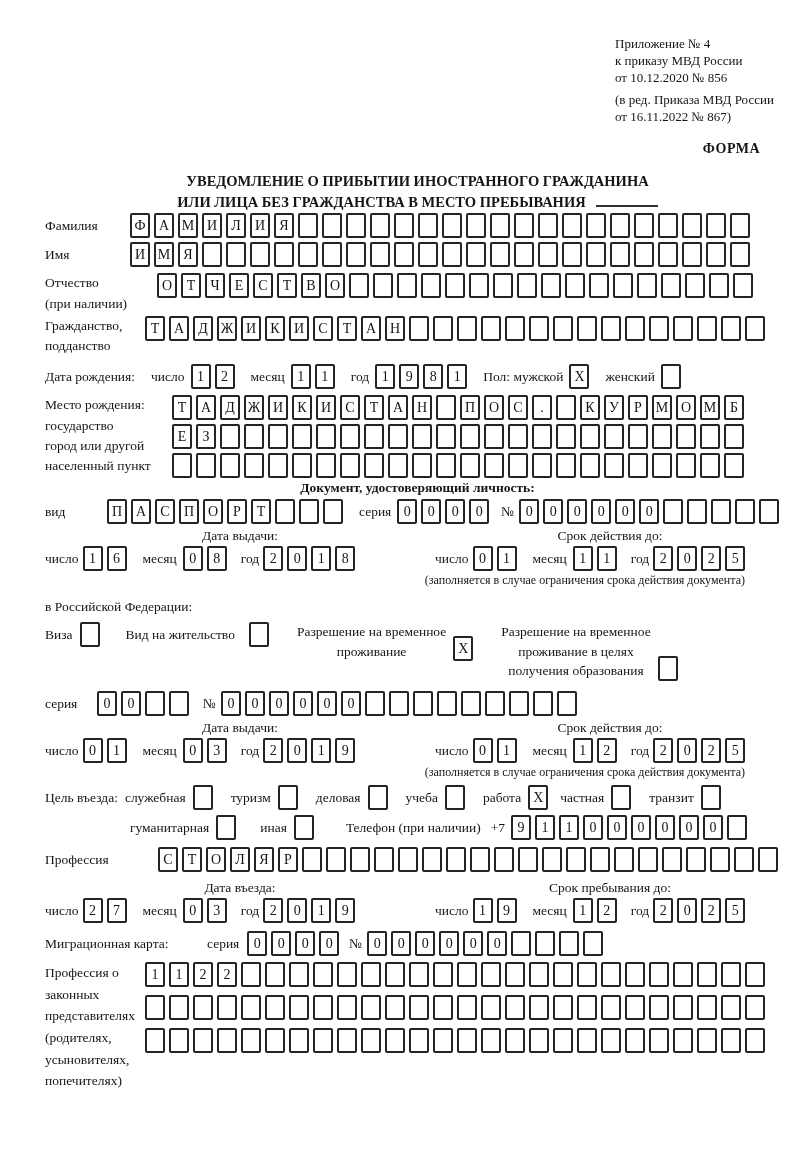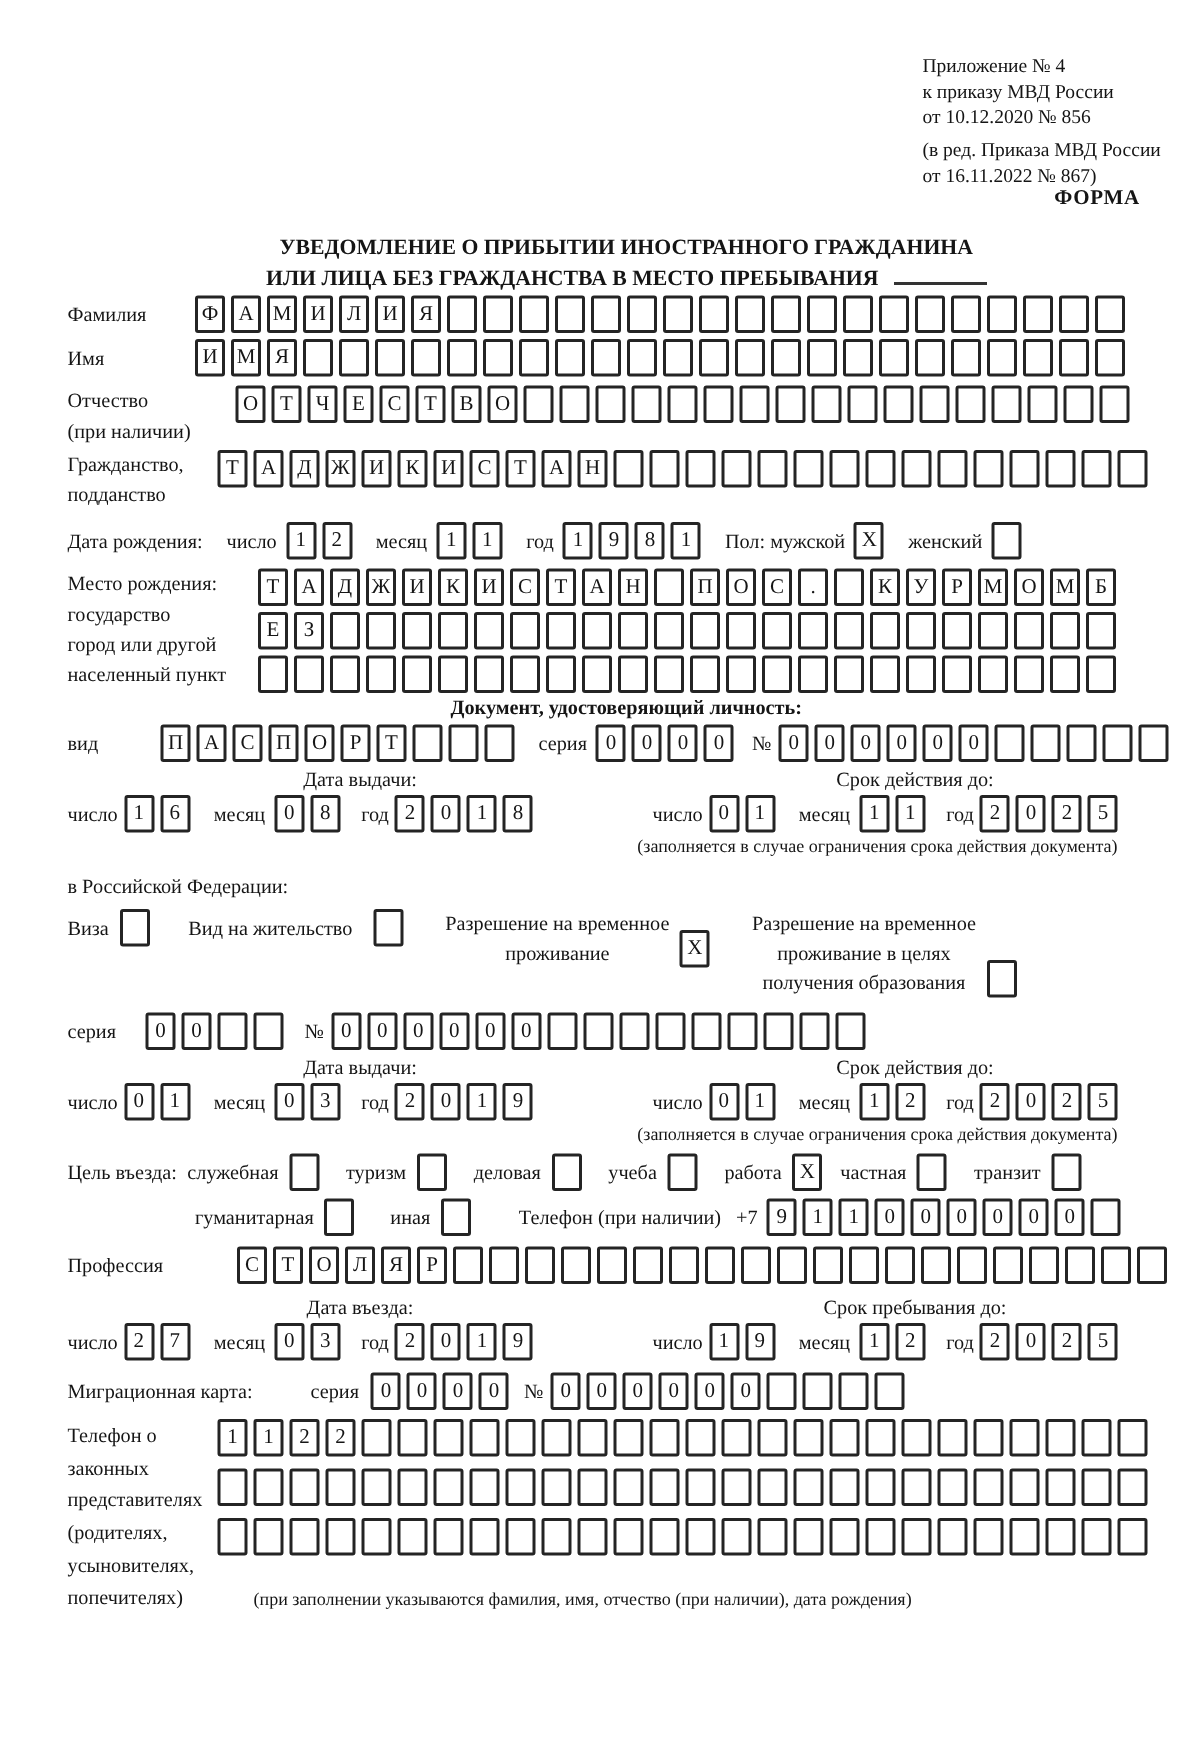--- a/index.html
+++ b/index.html
@@ -2,21 +2,21 @@
 <html><head>
 <meta charset="utf-8">
 <style>
   *{box-sizing:border-box;margin:0;padding:0}
   html,body{background:#fff}
   body{width:800px;height:1163px;overflow:hidden;color:#151515;
        font-family:"Liberation Serif","DejaVu Serif",serif;font-size:13.5px}
   .page{padding:36px 10px 0 45px;width:800px}
   .ref{margin-left:570px;width:185px;line-height:1.3;font-size:13px}
   .ref .part2{margin-top:5px}
-  .forma{font-weight:bold;text-align:right;padding-right:30px;font-size:14px;letter-spacing:.5px}
+  .forma{font-weight:bold;text-align:right;padding-right:30px;margin-top:16px;font-size:14px;letter-spacing:.5px}
   .title{font-weight:bold;text-align:center;font-size:14.5px;line-height:1.45;margin-top:14px}
   .blank{display:inline-block;width:62px;border-bottom:2px solid #333;height:14px;margin-left:10px}
   .sec{font-weight:bold;font-size:13.5px;margin-top:22px;margin-bottom:14px}
   .row{display:flex;align-items:flex-start;flex-wrap:nowrap}
   .cells{display:flex;flex-wrap:nowrap}
   .cell{flex:none;display:inline-block;width:20px;height:25px;border:2px solid #242424;border-radius:2px;
         margin-right:4px;text-align:center;font-size:14px;line-height:21px;background:#fff}
   .lbl{flex:none;line-height:25px}
   .lbl-multi{flex:none;line-height:1.5}
   .dg-lbl{flex:none;line-height:25px;margin:0 6px 0 12px}
@@ -684,21 +684,21 @@
         <span class="cell">0</span>
         <span class="cell"></span>
         <span class="cell"></span>
         <span class="cell"></span>
         <span class="cell"></span>
       </span>
   </div>
 
   <div class="row">
     <div class="lbl-multi" style="width:100px;line-height:1.6">
-      <div>Телефон о</div>
+      <div>Профессия о</div>
       <div>законных</div>
       <div>представителях</div>
       <div>(родителях,</div>
       <div>усыновителях,</div>
       <div>попечителях)</div>
     </div>
     <div>
       <div class="cells" style="margin-bottom:8px">
           <span class="cell">1</span>
           <span class="cell">1</span>
@@ -776,17 +776,16 @@
           <span class="cell"></span>
           <span class="cell"></span>
           <span class="cell"></span>
           <span class="cell"></span>
           <span class="cell"></span>
           <span class="cell"></span>
           <span class="cell"></span>
           <span class="cell"></span>
           <span class="cell"></span>
         </div>
-      <div class="note" style="margin-top:22px;margin-left:24px">(при заполнении указываются фамилия, имя, отчество (при наличии), дата рождения)</div>
     </div>
   </div>
 
 </div>
 
 </body></html>

